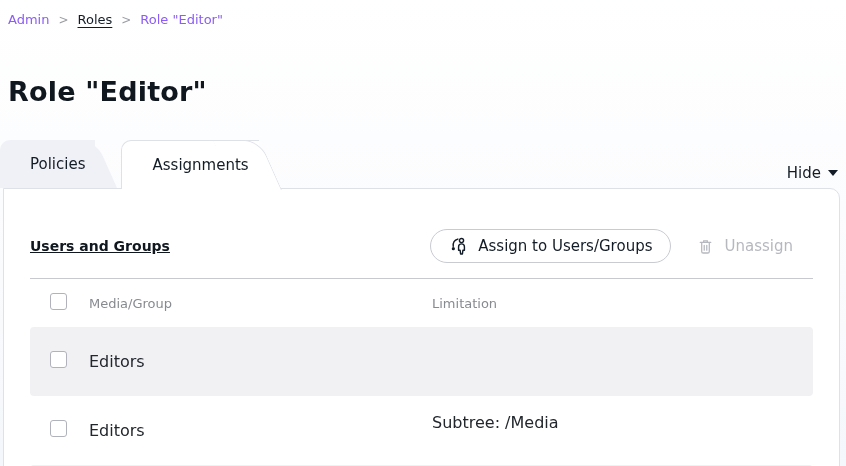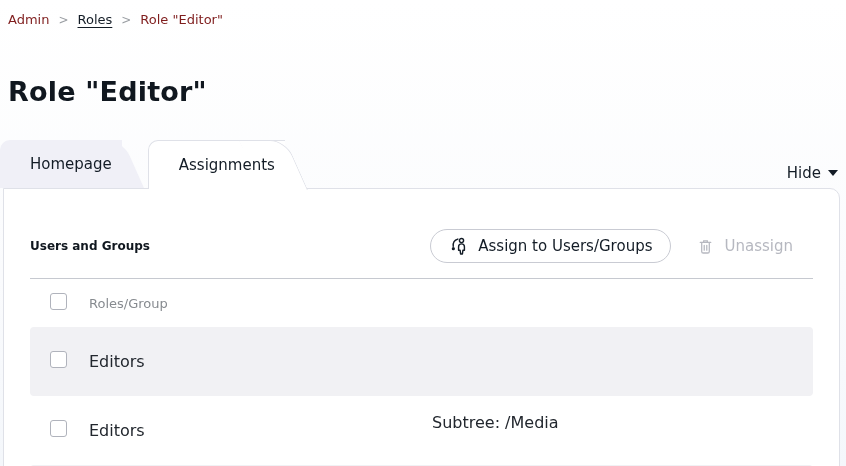--- a/index.html
+++ b/index.html
@@ -12,21 +12,21 @@
 
   
   .breadcrumb {
     padding: 12px 0 0 8px;
     font-size: 13px;
     color: #878b90;
     display: flex;
     align-items: center;
     gap: 9px;
   }
-  .breadcrumb .crumb { color: #7f1d1d; }
+  .breadcrumb .crumb { color: #8b5cf6; }
   .breadcrumb .sep { color: #9a9ea3; font-size: 12px; }
   .breadcrumb .crumb-link {
     color: #131c26;
     text-decoration: underline;
     text-underline-offset: 3px;
     cursor: pointer;
   }
 
   
   .page-title {
@@ -126,23 +126,24 @@
     padding: 40px 26px 0 26px;
     z-index: 1;
   }
   .panel-header {
     display: flex;
     align-items: center;
     justify-content: space-between;
     height: 34px;
   }
   .section-heading {
-    font-size: 12px;
+    font-size: 14px;
     font-weight: 700;
     color: #10171f;
+    text-decoration: underline;
   }
   .actions { display: flex; align-items: center; gap: 25px; padding-right: 20px; }
   .btn-assign {
     display: flex;
     align-items: center;
     gap: 9px;
     height: 34px;
     padding: 8px 18px;
     background: #ffffff;
     border: 1px solid #c9cbd3;
@@ -211,21 +212,21 @@
   <span class="sep">&gt;</span>
   <span class="crumb-link">Roles</span>
   <span class="sep">&gt;</span>
   <span class="crumb">Role "Editor"</span>
 </nav>
 
 <h1 class="page-title">Role "Editor"</h1>
 
 <div class="tabs-row">
   <div class="tab inactive">
-    <span class="tab-label">Homepage</span>
+    <span class="tab-label">Policies</span>
   </div>
   <div class="tab active">
     <span class="tab-label">Assignments</span>
   </div>
   <div class="hide-toggle">
     <span>Hide</span>
     <span class="caret-down"></span>
   </div>
 </div>
 
@@ -258,21 +259,22 @@
     </div>
   </div>
 
   <hr class="divider">
 
   <div class="table">
     <div class="thead">
       <span>
         <input type="checkbox" class="checkbox" style="">
       </span>
-      <span>Roles/Group</span>
+      <span>Media/Group</span>
+      <span>Limitation</span>
     </div>
 
     <div class="trow highlight">
       <span>
         <input type="checkbox" class="checkbox" style="">
       </span>
       <span class="cell-user">Editors</span>
     </div>
 
     <div class="trow">

